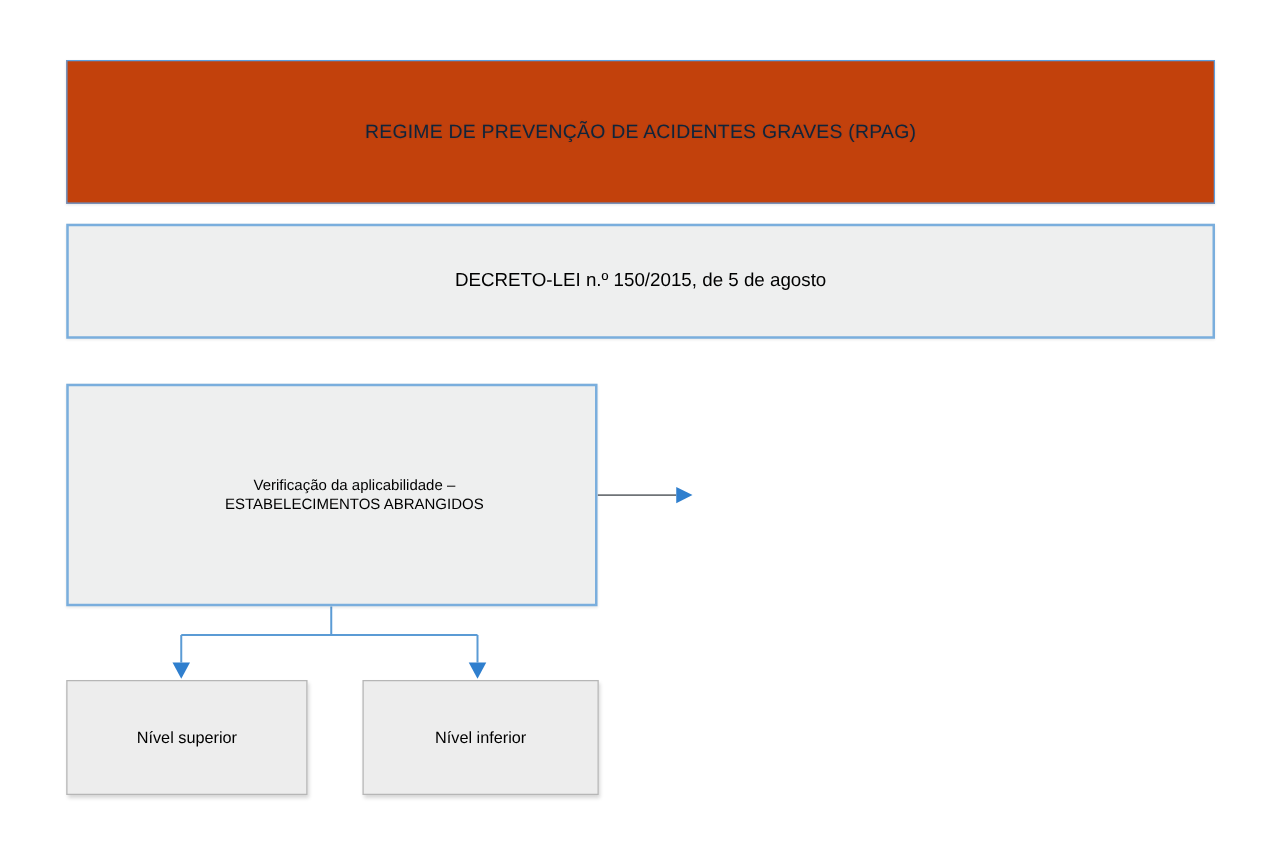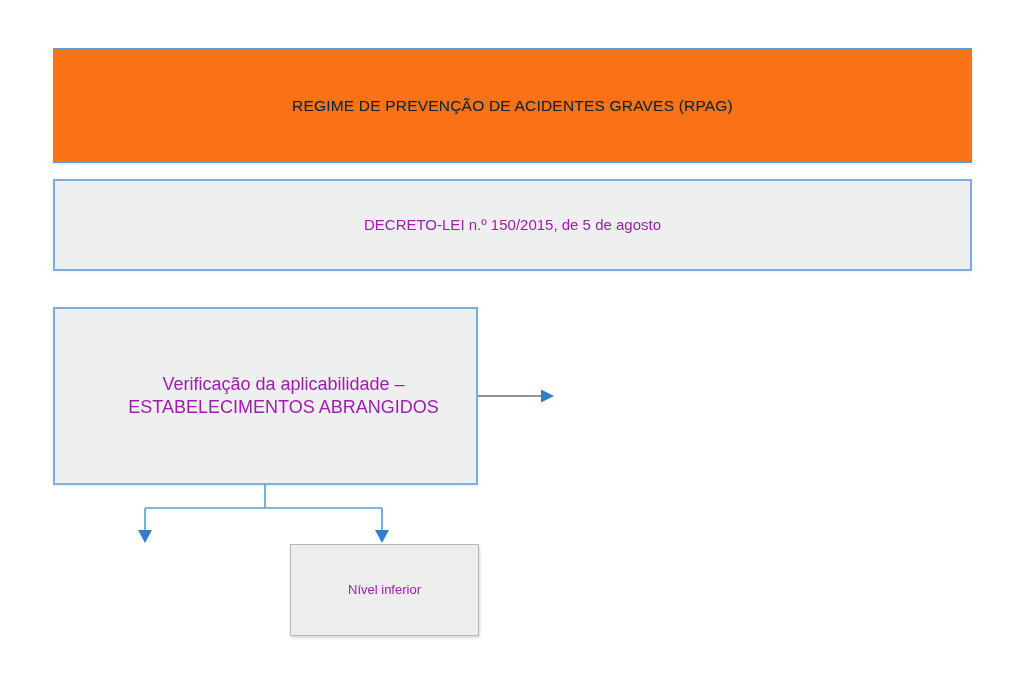--- a/index.html
+++ b/index.html
@@ -22,27 +22,27 @@
   }
 
   
   .node {
     position: absolute;
     box-sizing: border-box;
     display: flex;
     align-items: center;
     justify-content: center;
     text-align: center;
-    color: #a21caf;
+    color: #000000;
     line-height: 1.28;
   }
 
   
   .node--banner {
-    background: #f97316;
+    background: #c2410c;
     border: 1px solid #5d9ddd;
     color: #10243a;
     font-size: 15.5px;
     letter-spacing: 0.2px;
     box-shadow: 0 1px 2px rgba(0,0,0,0.10);
   }
   .node--banner .node__text {
     text-shadow: 0 0 1px rgba(20,45,80,0.25);
   }
 
@@ -62,21 +62,21 @@
 
   .node__text {
     display: block;
     padding: 0 10px;
     white-space: pre-line;
   }
 
   
   #node-banner        { left: 53px;  top: 48px;  width: 919px; height: 115px; }
   #node-decree        { left: 53px;  top: 179px; width: 919px; height: 92px;  font-size: 15px; }
-  #node-verification  { left: 53px;  top: 307px; width: 425px; height: 178px; font-size: 18px; padding-left: 36px; }
+  #node-verification  { left: 53px;  top: 307px; width: 425px; height: 178px; font-size: 12px; padding-left: 36px; }
   #node-obligations   { left: 550px; top: 305px; width: 421px; height: 180px; font-size: 13.5px; }
   #node-upper-level   { left: 53px;  top: 544px; width: 193px; height: 92px;  font-size: 13px; }
   #node-lower-level   { left: 290px; top: 544px; width: 189px; height: 92px;  font-size: 13px; align-items: center; }
 
   
   #connectors {
     position: absolute;
     left: 0;
     top: 0;
     width: 1024px;
@@ -120,18 +120,21 @@
   <div class="node node--blue-outline" id="node-decree">
     <span class="node__text">DECRETO-LEI n.º 150/2015, de 5 de agosto</span>
   </div>
 
   <div class="node node--blue-outline" id="node-verification">
     <span class="node__text">Verificação da aplicabilidade –
 ESTABELECIMENTOS ABRANGIDOS</span>
   </div>
 
 
+  <div class="node node--grey-outline" id="node-upper-level">
+    <span class="node__text">Nível superior</span>
+  </div>
 
   <div class="node node--grey-outline" id="node-lower-level">
     <span class="node__text">Nível inferior</span>
   </div>
 
 </div>
 
 </body></html>

